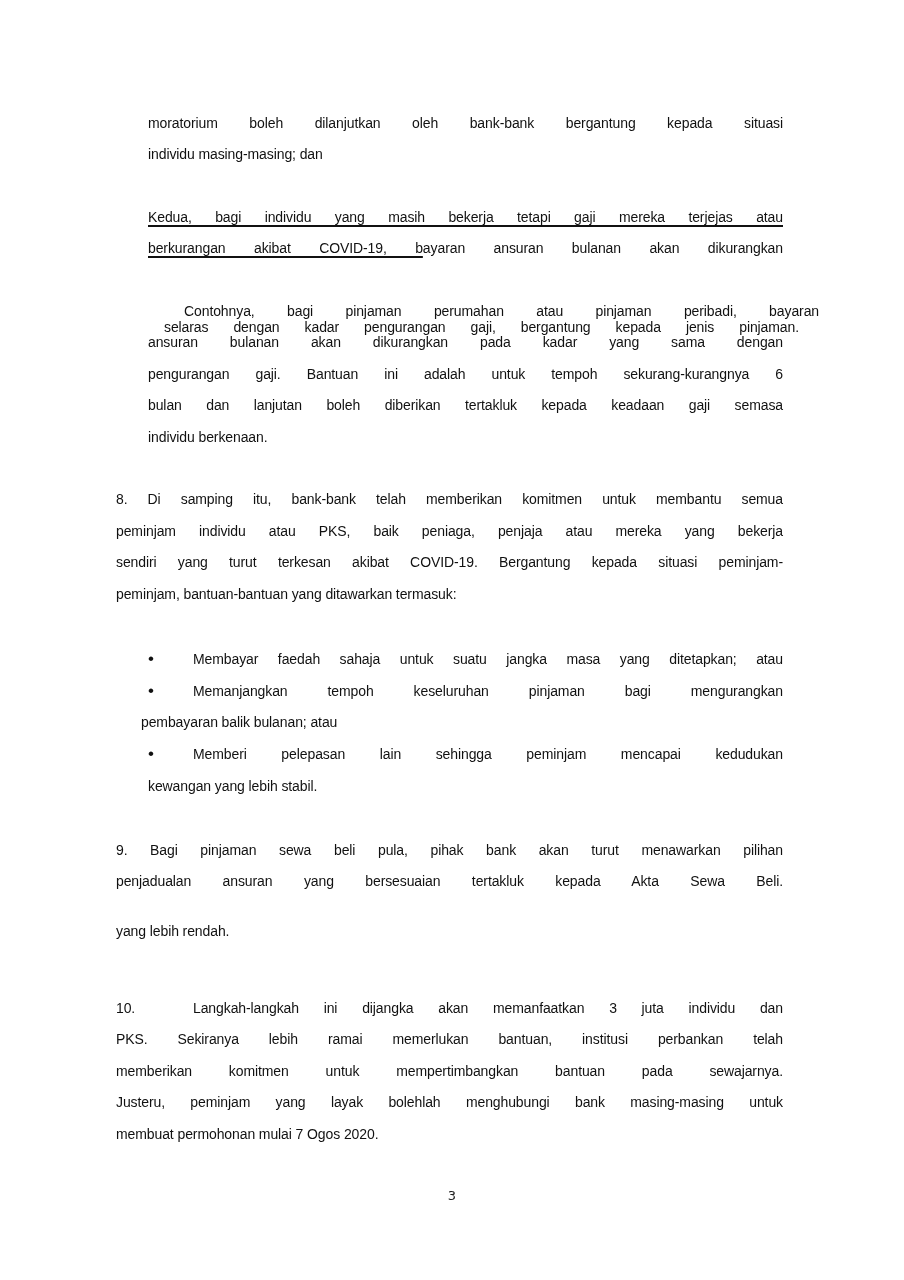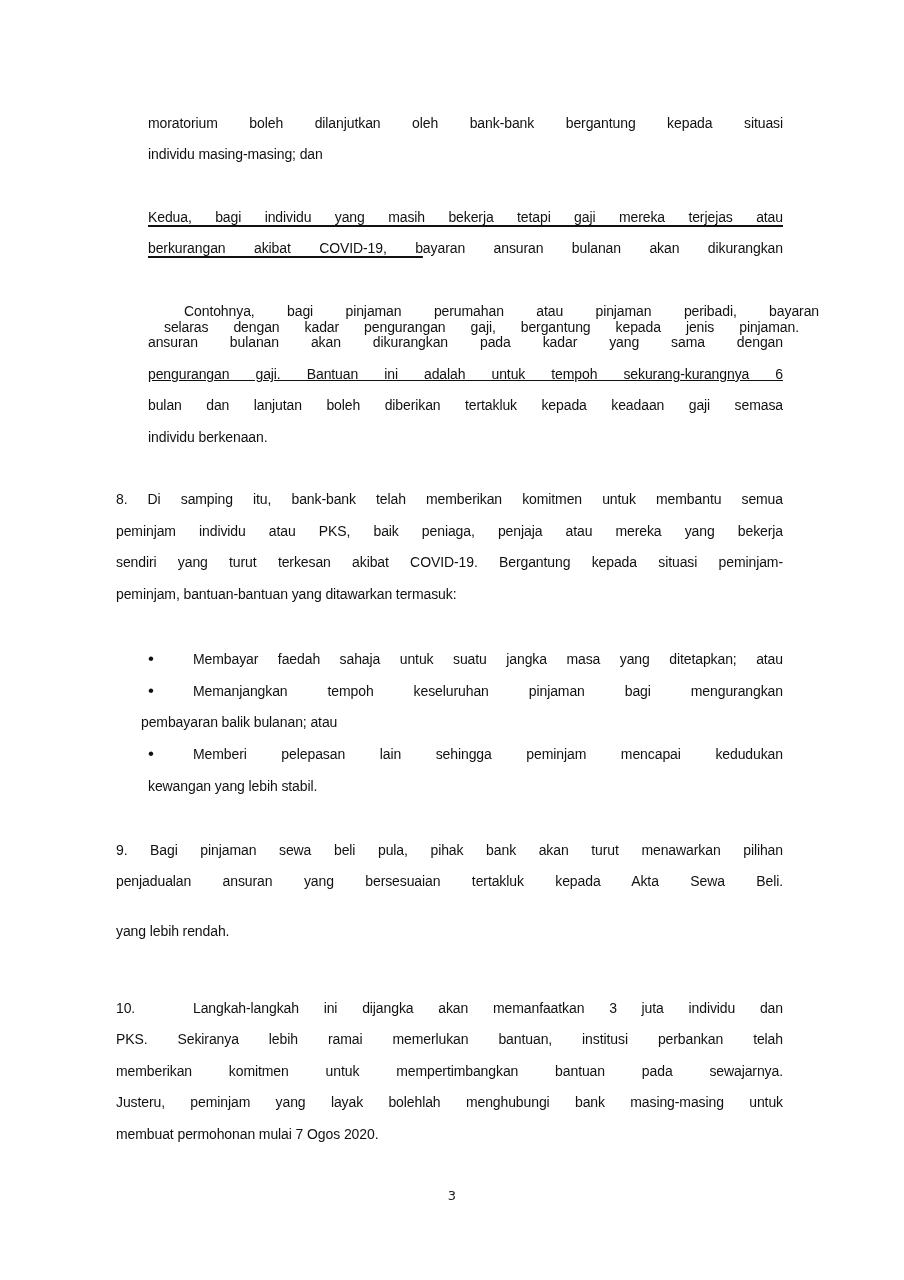--- a/index.html
+++ b/index.html
@@ -29,21 +29,21 @@
 <div class="page">
 
   <div class="line justify" style="left:148px; top:112px; width:635px;">moratorium boleh dilanjutkan oleh bank-bank bergantung kepada situasi</div>
   <div class="line" style="left:148px; top:143px;">individu masing-masing; dan</div>
 
   <div class="line justify b u" style="left:148px; top:206px; width:635px;">Kedua, bagi individu yang masih bekerja tetapi gaji mereka terjejas atau</div>
   <div class="line justify" style="left:148px; top:237px; width:635px;"><span class="b u">berkurangan akibat COVID-19, b</span><span>ayaran ansuran bulanan akan dikurangkan</span></div>
   <div class="line justify" style="left:164px; top:268px; width:635px;margin-top:48px;">selaras dengan kadar pengurangan gaji, bergantung kepada jenis pinjaman.</div>
   <div class="line justify" style="left:148px; top:300px; width:635px;margin-left:36px;">Contohnya, bagi pinjaman perumahan atau pinjaman peribadi, bayaran</div>
   <div class="line justify" style="left:148px; top:331px; width:635px;">ansuran bulanan akan dikurangkan pada kadar yang sama dengan</div>
-  <div class="line justify" style="left:148px; top:363px; width:635px;text-decoration:underline;">pengurangan gaji. Bantuan ini adalah untuk tempoh sekurang-kurangnya 6</div>
+  <div class="line justify" style="left:148px; top:363px; width:635px;">pengurangan gaji. Bantuan ini adalah untuk tempoh sekurang-kurangnya 6</div>
   <div class="line justify" style="left:148px; top:394px; width:635px;">bulan dan lanjutan boleh diberikan tertakluk kepada keadaan gaji semasa</div>
   <div class="line" style="left:148px; top:426px;">individu berkenaan.</div>
 
   <div class="line justify" style="left:116px; top:488px; width:667px;">8. Di samping itu, bank-bank telah memberikan komitmen untuk membantu semua</div>
   <div class="line justify" style="left:116px; top:520px; width:667px;">peminjam individu atau PKS, baik peniaga, penjaja atau mereka yang bekerja</div>
   <div class="line justify" style="left:116px; top:551px; width:667px;">sendiri yang turut terkesan akibat COVID-19. Bergantung kepada situasi peminjam-</div>
   <div class="line" style="left:116px; top:583px;">peminjam, bantuan-bantuan yang ditawarkan termasuk:</div>
 
   <span class="bullet" style="left:148px; top:648px;">•</span>
   <div class="line justify" style="left:193px; top:648px; width:590px;">Membayar faedah sahaja untuk suatu jangka masa yang ditetapkan; atau</div>

